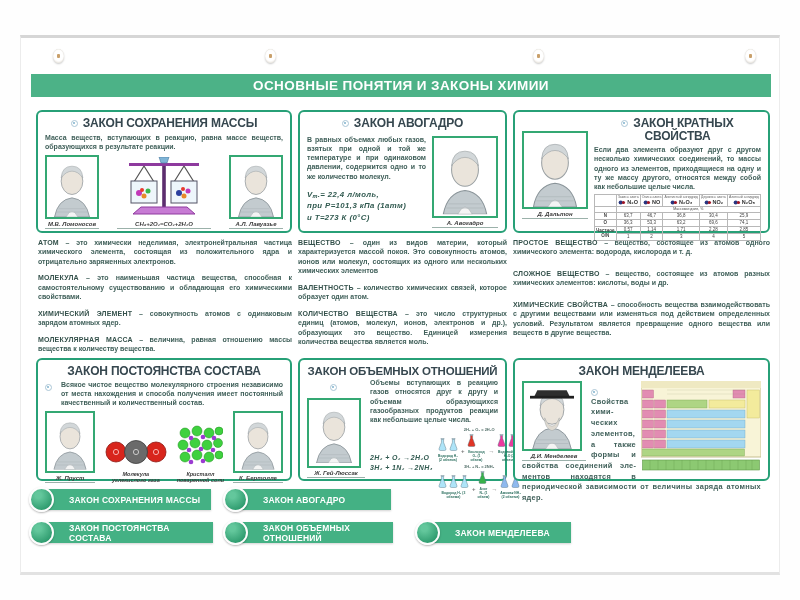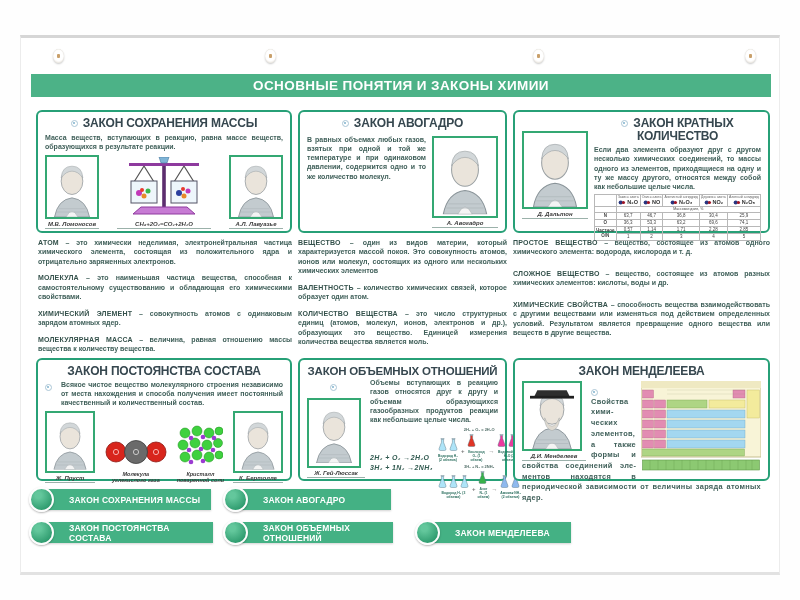--- a/index.html
+++ b/index.html
@@ -139,20 +139,25 @@
       </div>
     </div>
 
     <div class="panel" style="left:277px; top:72px; width:209px; height:123px;">
       <div class="p-title">
         <span class="ticon"></span><span>ЗАКОН АВОГАДРО</span>
       </div>
       <div style="display:flex; gap:6px; margin-top:2px;">
         <div style="flex:1">
           <div class="p-text">В равных объемах любых газов, взя­тых при одной и той же температуре и при одинаковом давлении, содер­жится одно и то же количество моле­кул.</div>
+          <div class="formula" style="margin-top:8px;">
+            <div>Vₘ.= 22,4  л/моль,</div>
+            <div>при P=101,3 кПа (1атм)</div>
+            <div>и  T=273 К (0°C)</div>
+          </div>
         </div>
         <div class="fig" style="margin-top:4px;">
           <svg class="portrait" width="66" height="82" viewBox="0 0 60 72">
               <use href="#bust"></use>
             </svg>
           <div class="fig-cap">А. Авогадро</div>
         </div>
       </div>
     </div>
 
@@ -160,21 +165,21 @@
       <div style="display:flex; gap:6px;">
         <div class="fig" style="margin-top:14px;">
           <svg class="portrait" width="66" height="78" viewBox="0 0 60 72">
               <use href="#bust"></use>
             </svg>
           <div class="fig-cap">Д. Дальтон</div>
         </div>
         <div style="flex:1">
           <div class="p-title">
             <span class="ticon"></span><span>ЗАКОН КРАТНЫХ</span><br>
-            <span>КОЛИЧЕСТВО</span>
+            <span>СВОЙСТВА</span>
           </div>
           <div class="p-text">Если два элемента образуют друг с другом несколько химических соединений, то массы одного из элемен­тов, приходящиеся на одну и ту же массу другого, отно­сятся между собой как небольшие целые числа.</div>
           <table class="dalton">
             <tbody>
                 <tr>
               <th style="width:13%"></th>
               <th>
                     <div class="tname">Закись азота</div>
                   <div class="tf">
                       <svg width="8" height="5" viewBox="0 0 10 6">

